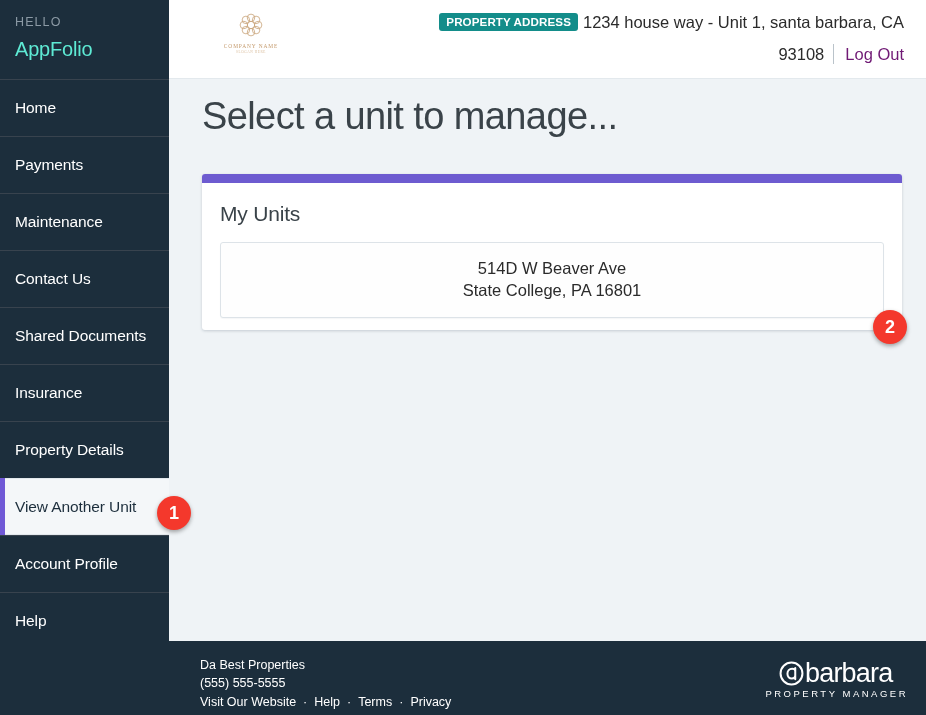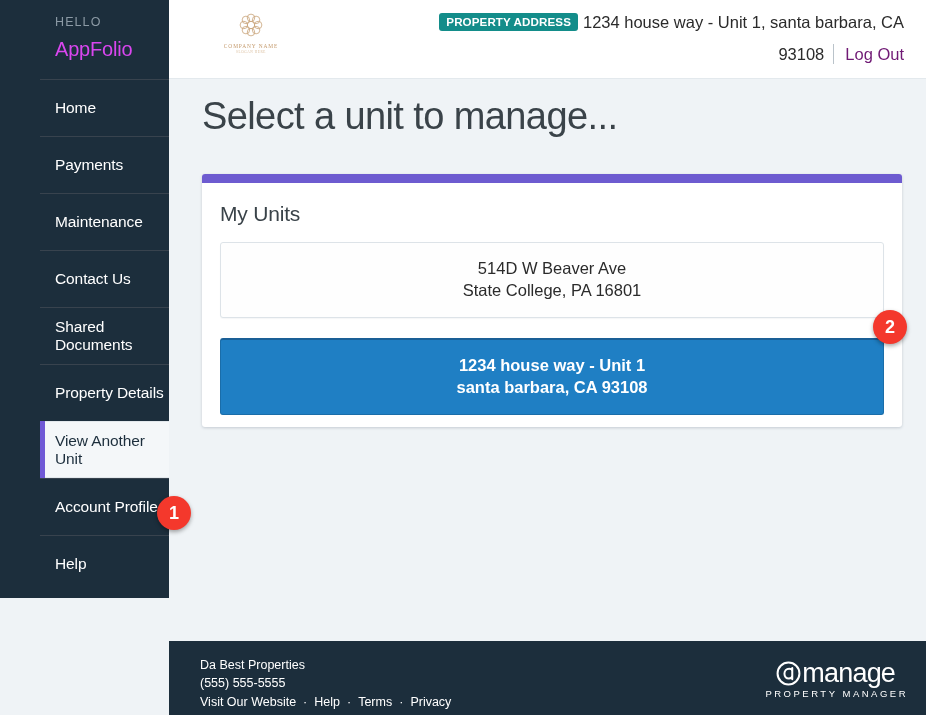--- a/index.html
+++ b/index.html
@@ -17,38 +17,37 @@
     width: 926px;
     height: 715px;
     background: #EFF3F6;
   }
 
   
   .sidebar {
     position: absolute;
     left: 0; top: 0;
     width: 169px;
-    height: 598px;
+    height: 715px;
     background: #1C2E3C;
     z-index: 5;
-    padding-left: 40px;
   }
   .sidebar-greeting {
     padding: 12px 15px 0 15px;
     height: 79px;
   }
   .greeting-hello {
     color: #8C9AA5;
     font-size: 12.5px;
     letter-spacing: 1.1px;
     font-weight: 400;
     padding-top: 3px;
   }
   .greeting-name {
-    color: #d946ef;
+    color: #5eead4;
     font-size: 20px;
     font-weight: 400;
     margin-top: 9px;
     letter-spacing: -0.2px;
   }
 
   .nav-list { list-style: none; }
   .nav-item {
     position: relative;
     height: 57px;
@@ -303,20 +302,23 @@
           <span>Payments</span>
         </li>
       <li class="nav-item">
           <span>Maintenance</span>
         </li>
       <li class="nav-item">
           <span>Contact Us</span>
         </li>
       <li class="nav-item">
           <span>Shared Documents</span>
+        </li>
+      <li class="nav-item">
+          <span>Insurance</span>
         </li>
       <li class="nav-item">
           <span>Property Details</span>
         </li>
       <li class="nav-item active">
           <span>View Another Unit</span>
         </li>
       <li class="nav-item">
           <span>Account Profile</span>
         </li>
@@ -360,44 +362,40 @@
 
     <section class="units-card">
       <div class="card-accent"></div>
       <div class="card-title">My Units</div>
 
       <div class="unit-list">
         <div class="unit-item">
           <div class="unit-line1">514D W Beaver Ave</div>
           <div class="unit-line2">State College, PA 16801</div>
         </div>
-        <div class="unit-item selected">
-          <div class="unit-line1">1234 house way - Unit 1</div>
-          <div class="unit-line2">santa barbara, CA 93108</div>
-        </div>
       </div>
     </section>
   </main>
 
   <footer class="footer">
     <div class="footer-left">
       <div class="footer-company">Da Best Properties</div>
       <div class="footer-phone">(555) 555-5555</div>
       <div class="footer-links">
         <a>Visit Our Website</a><span class="footer-dot">·</span><a>Help</a><span class="footer-dot">·</span><a>Terms</a><span class="footer-dot">·</span><a>Privacy</a>
       </div>
     </div>
 
     <div class="footer-logo">
       <div class="af-word">
         <svg width="25" height="25" viewBox="0 0 40 40">
           <circle cx="20" cy="20" r="17.5" fill="none" stroke="#FFFFFF" stroke-width="3.2"></circle>
           <path d="M26 11 L26 29 M26 16 C26 13.5 23.5 12.5 21 12.5 C16.5 12.5 13.5 16 13.5 20.5 C13.5 25 16.5 28 20.5 28 C23.5 28 26 26 26 23" fill="none" stroke="#FFFFFF" stroke-width="3.2" stroke-linecap="round"></path>
         </svg>
-        <span class="af-word-text">manage</span>
+        <span class="af-word-text">barbara</span>
       </div>
       <div class="af-sub">PROPERTY MANAGER</div>
     </div>
   </footer>
 
   <div class="annot" id="annot-1">1</div>
   <div class="annot" id="annot-2">2</div>
 
 </div>
 

